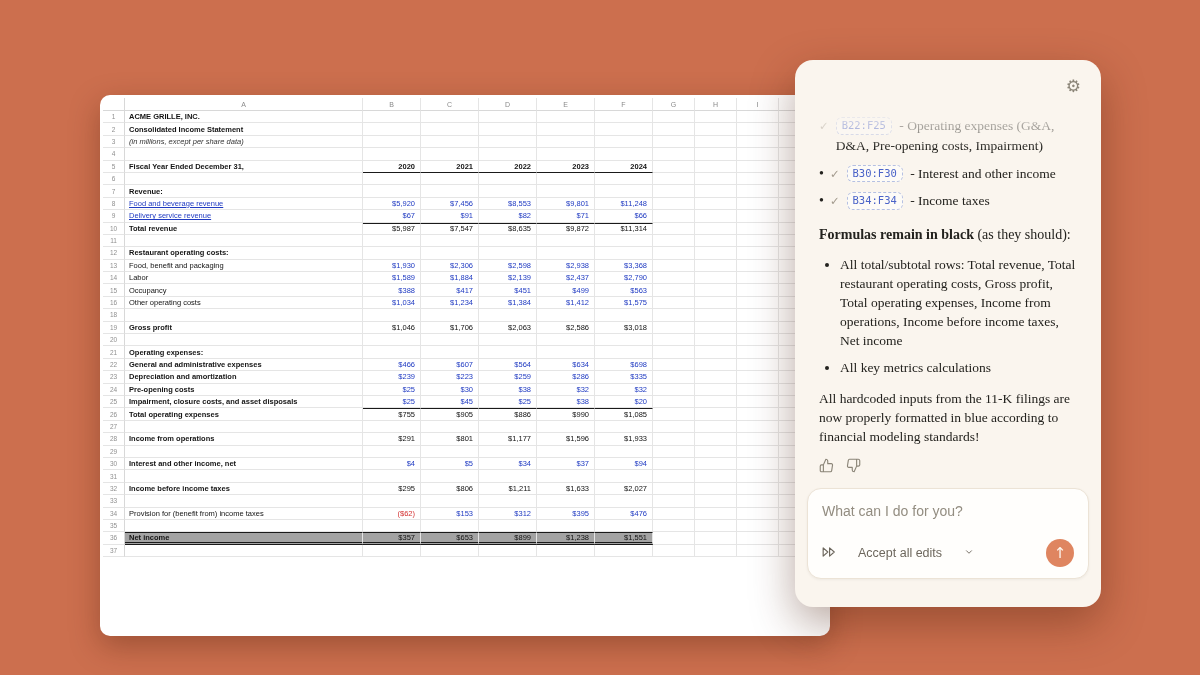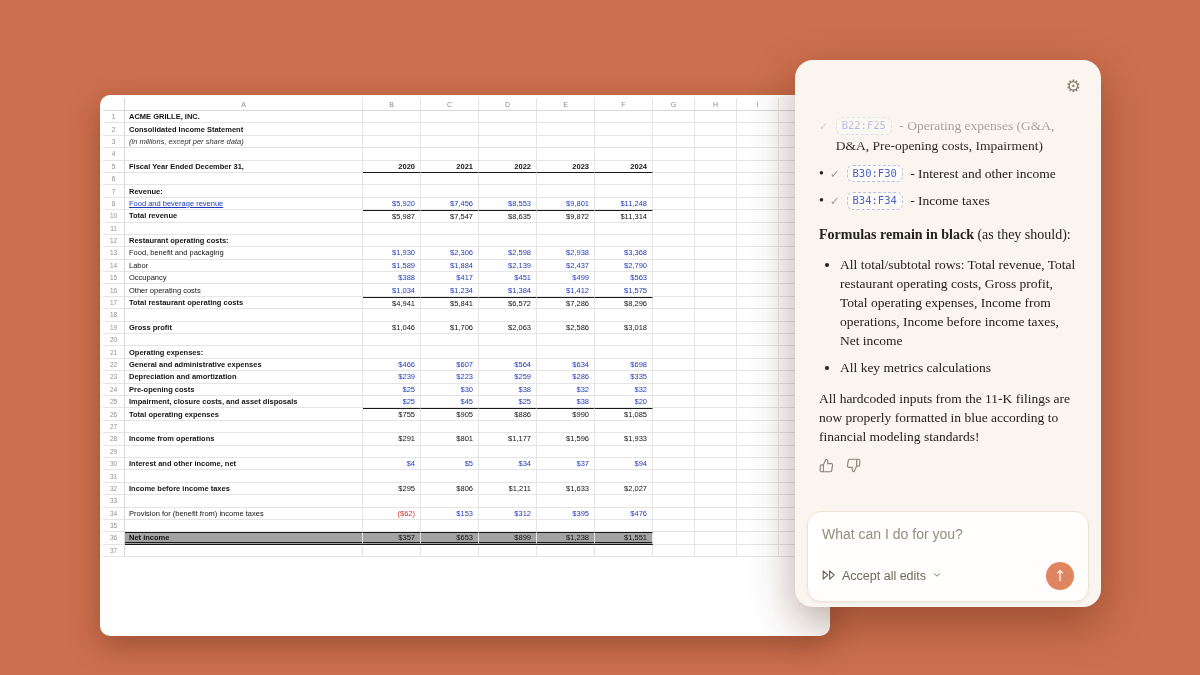--- a/index.html
+++ b/index.html
@@ -69,31 +69,31 @@
   }
   .heading{margin:14px 0 10px;font-size:14px;line-height:1.4;}
   .heading strong{font-weight:bold;}
   .formula-list{margin:0;padding-left:21px;}
   .formula-list li{font-size:13.5px;line-height:1.42;margin-bottom:8px;}
   .closing{font-size:13.5px;line-height:1.42;margin:11px 0 0;}
   .feedback{margin-top:12px;display:flex;gap:12px;}
   .feedback button{border:none;background:none;padding:0;cursor:pointer;line-height:0;}
 
   .composer{
-    position:absolute;left:12px;right:12px;bottom:5px;
+    position:absolute;left:12px;right:12px;bottom:28px;
     background:#fffefc;border:1px solid #ece3d6;border-radius:14px;
     padding:14px 14px 11px;box-sizing:border-box;
     box-shadow:0 1px 3px rgba(0,0,0,.05);
   }
   .composer-input{
     font-family:"Liberation Sans",sans-serif;font-size:14px;color:#938d81;cursor:text;
   }
   .composer-row{margin-top:20px;display:flex;align-items:center;justify-content:space-between;}
   .accept{
-    display:flex;align-items:center;gap:6px;border:none;background:none;cursor:pointer;
+    display:flex;align-items:center;gap:22px;border:none;background:none;cursor:pointer;
     font-family:"Liberation Sans",sans-serif;font-size:12.5px;color:#6d675d;padding:0;
   }
   .send{
     width:28px;height:28px;border-radius:50%;border:none;cursor:pointer;
     background:#df8560;color:#fdf6ee;display:flex;align-items:center;justify-content:center;
     font-size:15px;font-family:"DejaVu Sans",sans-serif;line-height:1;
   }
 </style>
 </head>
 <body>
@@ -213,20 +213,33 @@
           <div class="g-cell col-v v-in">$7,456</div>
           <div class="g-cell col-v v-in">$8,553</div>
           <div class="g-cell col-v v-in">$9,801</div>
           <div class="g-cell col-v v-in">$11,248</div>
           <div class="g-cell col-x"></div>
           <div class="g-cell col-x"></div>
           <div class="g-cell col-x"></div>
           <div class="g-cell col-x"></div>
         </div>
         <div class="g-row">
+          <div class="g-cell col-rn">9</div>
+          <div class="g-cell col-a lab-link">Delivery service revenue</div>
+          <div class="g-cell col-v v-in">$67</div>
+          <div class="g-cell col-v v-in">$91</div>
+          <div class="g-cell col-v v-in">$82</div>
+          <div class="g-cell col-v v-in">$71</div>
+          <div class="g-cell col-v v-in">$66</div>
+          <div class="g-cell col-x"></div>
+          <div class="g-cell col-x"></div>
+          <div class="g-cell col-x"></div>
+          <div class="g-cell col-x"></div>
+        </div>
+        <div class="g-row">
           <div class="g-cell col-rn">10</div>
           <div class="g-cell col-a lab-b">Total revenue</div>
           <div class="g-cell col-v v-tot bt">$5,987</div>
           <div class="g-cell col-v v-tot bt">$7,547</div>
           <div class="g-cell col-v v-tot bt">$8,635</div>
           <div class="g-cell col-v v-tot bt">$9,872</div>
           <div class="g-cell col-v v-tot bt">$11,314</div>
           <div class="g-cell col-x"></div>
           <div class="g-cell col-x"></div>
           <div class="g-cell col-x"></div>
@@ -298,33 +311,20 @@
           <div class="g-cell col-x"></div>
         </div>
         <div class="g-row">
           <div class="g-cell col-rn">16</div>
           <div class="g-cell col-a">Other operating costs</div>
           <div class="g-cell col-v v-in">$1,034</div>
           <div class="g-cell col-v v-in">$1,234</div>
           <div class="g-cell col-v v-in">$1,384</div>
           <div class="g-cell col-v v-in">$1,412</div>
           <div class="g-cell col-v v-in">$1,575</div>
-          <div class="g-cell col-x"></div>
-          <div class="g-cell col-x"></div>
-          <div class="g-cell col-x"></div>
-          <div class="g-cell col-x"></div>
-        </div>
-        <div class="g-row">
-          <div class="g-cell col-rn">17</div>
-          <div class="g-cell col-a lab-b">Total restaurant operating costs</div>
-          <div class="g-cell col-v v-tot bt">$4,941</div>
-          <div class="g-cell col-v v-tot bt">$5,841</div>
-          <div class="g-cell col-v v-tot bt">$6,572</div>
-          <div class="g-cell col-v v-tot bt">$7,286</div>
-          <div class="g-cell col-v v-tot bt">$8,296</div>
           <div class="g-cell col-x"></div>
           <div class="g-cell col-x"></div>
           <div class="g-cell col-x"></div>
           <div class="g-cell col-x"></div>
         </div>
         <div class="g-row">
           <div class="g-cell col-rn">18</div>
           <div class="g-cell col-a"></div>
           <div class="g-cell col-v"></div>
           <div class="g-cell col-v"></div>

